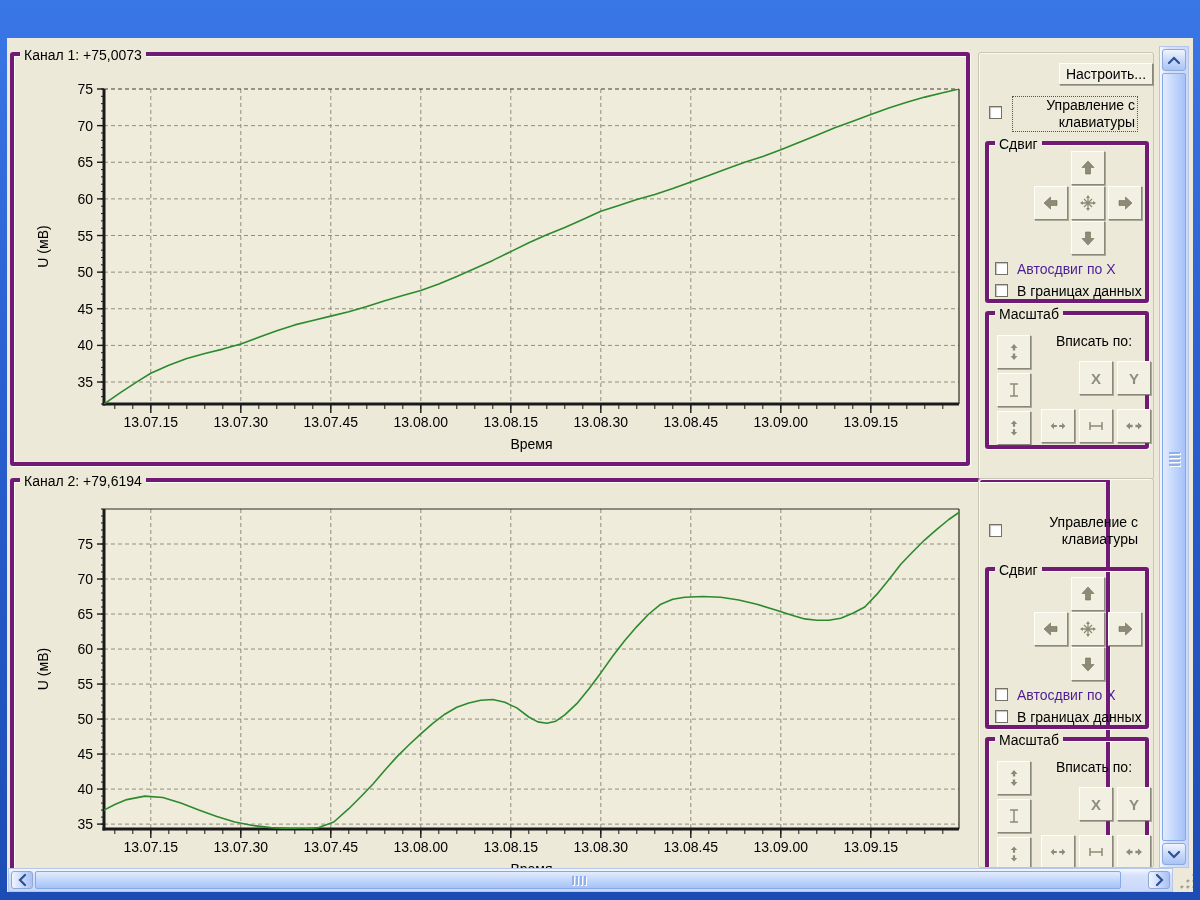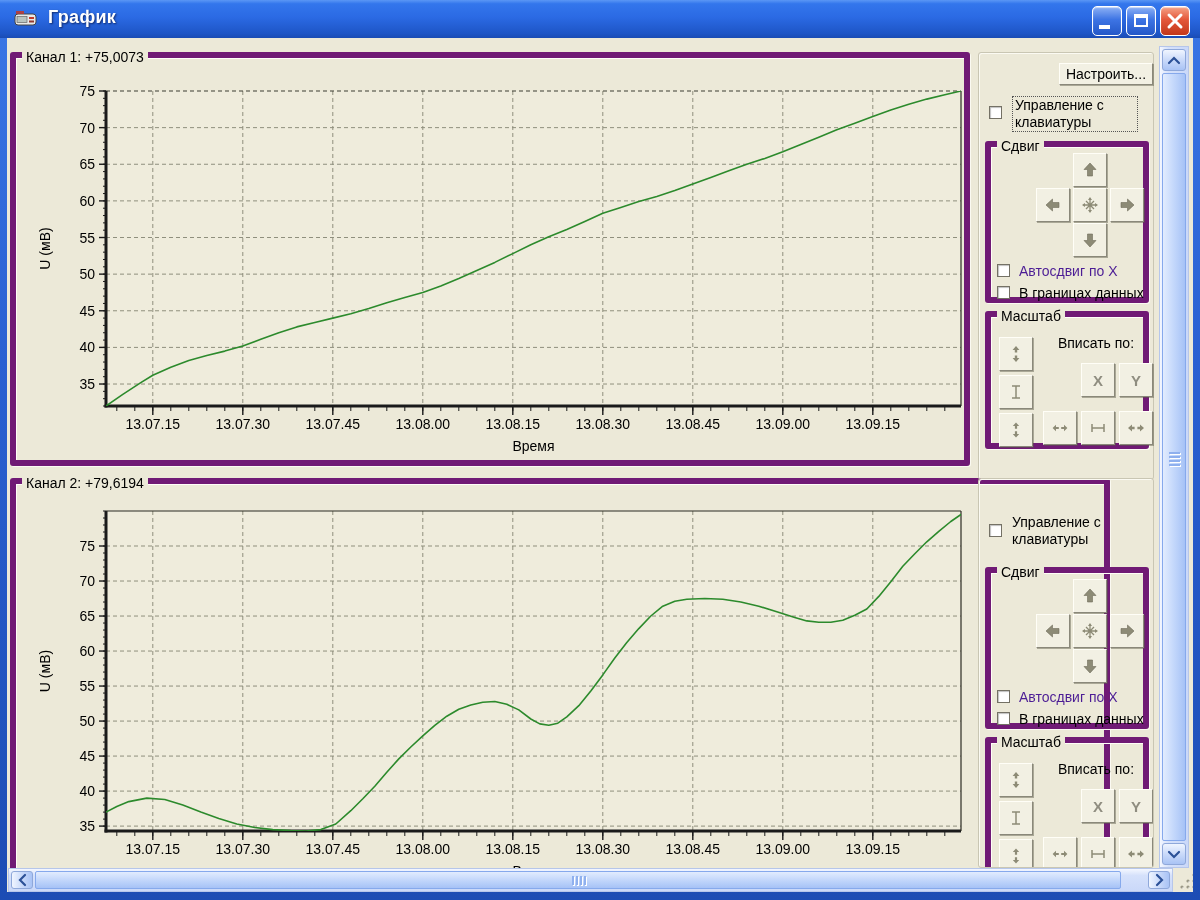--- a/index.html
+++ b/index.html
@@ -22,40 +22,40 @@
   .wbtn.close { background: linear-gradient(180deg,#f5a286 0%, #e4573a 45%, #c2371a 100%); }
   .glyph-min { position:absolute; left:6px; bottom:6px; width:11px; height:4px; background:#fff; }
   .glyph-max { position:absolute; left:7px; top:7px; width:14px; height:13px;
     border:2px solid #fff; border-top-width:4px; }
   .glyph-x { position:absolute; left:4px; top:4px; }
 
   
   .client { position:absolute; left:7px; top:38px; width:1186px; height:854px;
     background:#ece9d8; overflow:hidden; }
 
-  .groupbox { position:absolute; border:6px solid #701a75; border-radius:3px;
+  .groupbox { position:absolute; border:4px solid #701a75; border-radius:3px;
     box-shadow: inset 1px 1px 0 #fffef8, 1px 1px 0 #fbfaf2; padding-left: 28px; }
   .gb-label { position:absolute; top:-9px; left:6px; background:#ece9d8; padding:0 4px;
     font-size:14px; color:#000; white-space:nowrap; line-height:17px; }
 
   .chart-svg { position:absolute; }
 
   
   .panel { position:absolute; width:176px; border:1px solid #c9c6b3; border-radius:3px;
     box-shadow: inset 1px 1px 0 #fbfaf2; }
   .btn3d { position:absolute; background:#f2f0e3; border:1px solid;
     border-color:#fffef7 #8a887a #8a887a #fffef7; box-shadow:1px 1px 0 rgba(90,88,70,.45);
     font-family:"Liberation Sans",sans-serif; font-size:14px; color:#000; padding:0; cursor:default;
     display:flex; align-items:center; justify-content:center; }
   .sqbtn { width:34px; height:34px; }
   .xybtn { width:34px; height:34px; font-size:15px; font-weight:bold; color:#8f8d80; }
 
   .cbbox { position:absolute; width:13px; height:13px; background:#fff; border:1px solid #747165;
     box-shadow: inset 1px 1px 1px rgba(0,0,0,.25); }
-  .cblab { position:absolute; font-size:14px; color:#000; line-height:17px; white-space:nowrap; }
+  .cblab { position:absolute; font-size:14px; color:#000; line-height:17px; white-space:nowrap;text-align:right; }
   .cblab.two { white-space:normal; width:126px; }
   .cblab.focusrect { border:1px dotted #555; padding:0 2px; }
   .cblab.disabled { color:#4c1d95; }
 
   
   .vscroll { position:absolute; left:1152px; top:8px; width:30px; height:822px;
     background: linear-gradient(90deg,#f4f7ff 0%, #d5e1fb 30%, #cad8f9 100%); border:1px solid #b6c6ea; }
   .hscroll { position:absolute; left:1px; top:830px; width:1165px; height:24px;
     background: linear-gradient(180deg,#f4f7ff 0%, #d5e1fb 30%, #cad8f9 100%); border:1px solid #b6c6ea; }
   .sbtn { position:absolute; background: linear-gradient(180deg,#f0f5ff 0%, #cadafa 50%, #a9c3f5 100%);
@@ -69,45 +69,20 @@
   .hgrip i { display:block; width:2px; height:9px; background:#8fb0ee; box-shadow:1px 1px 0 #fff; }
   .vgrip { position:absolute; left:6px; display:flex; flex-direction:column; gap:2px; }
   .vgrip i { display:block; height:2px; width:11px; background:#8fb0ee; box-shadow:1px 1px 0 #fff; }
   .corner { position:absolute; left:1168px; top:830px; width:25px; height:24px; background:#ece9d8; }
 </style>
 </head>
 <body>
 
 <div class="window">
 
-  <div class="titlebar">
-    <span class="app-icon">
-      <svg width="26" height="18" viewBox="0 0 26 18">
-        <rect x="1" y="4" width="21" height="11" rx="3" fill="#e9e9e9" stroke="#444" stroke-width="1"></rect>
-        <rect x="3" y="6.5" width="10" height="6" fill="#b9c4c0" stroke="#666" stroke-width="0.7"></rect>
-        <rect x="15" y="7" width="5" height="2" fill="#c33a2a"></rect>
-        <rect x="15" y="10.5" width="5" height="2" fill="#93392e"></rect>
-        <rect x="2" y="1" width="8" height="3" fill="#c0392b" opacity="0.85"></rect>
-      </svg>
-    </span>
-    <span class="wtitle">График</span>
-    <div class="winbtns">
-      <div class="wbtn">
-          <span class="glyph-min"></span>
-        </div>
-      <div class="wbtn">
-          <span class="glyph-max"></span>
-        </div>
-      <div class="wbtn close">
-        <svg class="glyph-x" width="20" height="20" viewBox="0 0 20 20">
-          <path d="M4 4 L16 16 M16 4 L4 16" stroke="#fff" stroke-width="3" stroke-linecap="round"></path>
-        </svg>
-      </div>
-    </div>
-  </div>
 
   <div class="client">
 
     <div class="groupbox" style="left:3px; top:14px; width:960px; height:414px;">
       <span class="gb-label">Канал 1: +75,0073</span>
       <svg id="chart1" class="chart-svg" style="left:20px; top:8px;" width="938" height="400">
           <rect x="70" y="25" width="855" height="315" fill="#efecdc"></rect>
           <line x1="116.8" y1="25" x2="116.8" y2="340" stroke="#8f8f7d" stroke-width="1" stroke-dasharray="4 3"></line>
           <line x1="206.8" y1="25" x2="206.8" y2="340" stroke="#8f8f7d" stroke-width="1" stroke-dasharray="4 3"></line>
           <line x1="296.79999999999995" y1="25" x2="296.79999999999995" y2="340" stroke="#8f8f7d" stroke-width="1" stroke-dasharray="4 3"></line>

